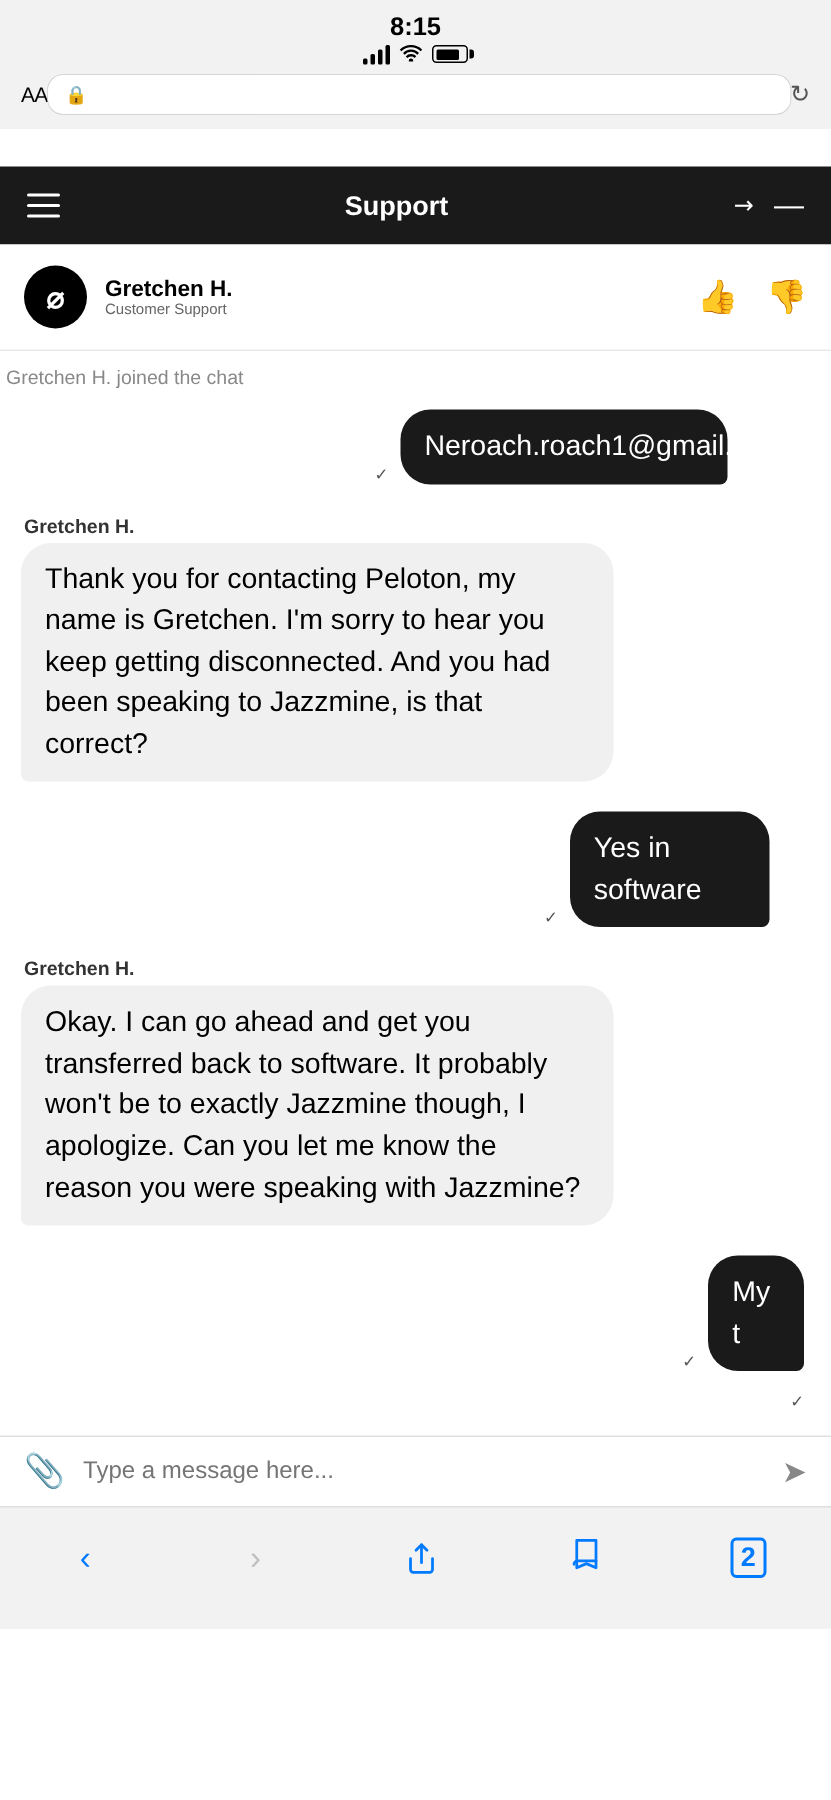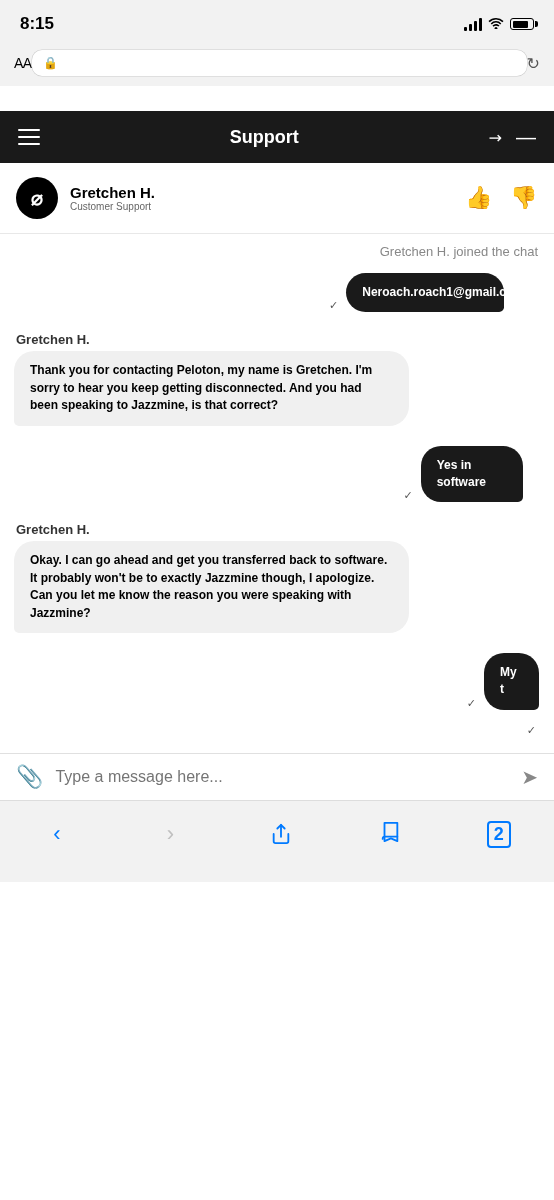--- a/index.html
+++ b/index.html
@@ -13,20 +13,21 @@
     }
 
     
     .status-bar {
       background: #f2f2f2;
       display: flex;
       justify-content: space-between;
       align-items: center;
       padding: 8px 20px 4px 20px;
       height: 44px;
+      flex-direction: column;
     }
     .status-time {
       font-size: 17px;
       font-weight: 600;
       color: #000;
     }
     .status-icons {
       display: flex;
       align-items: center;
       gap: 6px;
@@ -212,22 +213,22 @@
     }
 
     
     .chat-area {
       background: #fff;
       padding: 0 0 0 0;
       flex: 1;
     }
 
     .join-notice {
-      text-align: right;
-      padding: 10px 16px;
+      text-align: left;
+      padding: 10px 4px;
       color: #888;
       font-size: 13px;
     }
 
     
     .message-row {
       padding: 4px 14px;
       display: flex;
       flex-direction: column;
     }
@@ -243,24 +244,23 @@
       font-weight: 600;
       color: #333;
       margin-bottom: 4px;
       padding-left: 2px;
     }
 
     .bubble {
       max-width: 75%;
       padding: 11px 16px;
       border-radius: 20px;
-      font-size: 12px;
+      font-size: 19px;
       line-height: 1.45;
       position: relative;
-      font-weight: bold;
     }
     .bubble.outgoing {
       background: #1a1a1a;
       color: #fff;
       border-bottom-right-radius: 5px;
     }
     .bubble.incoming {
       background: #f0f0f0;
       color: #000;
       border-bottom-left-radius: 5px;

